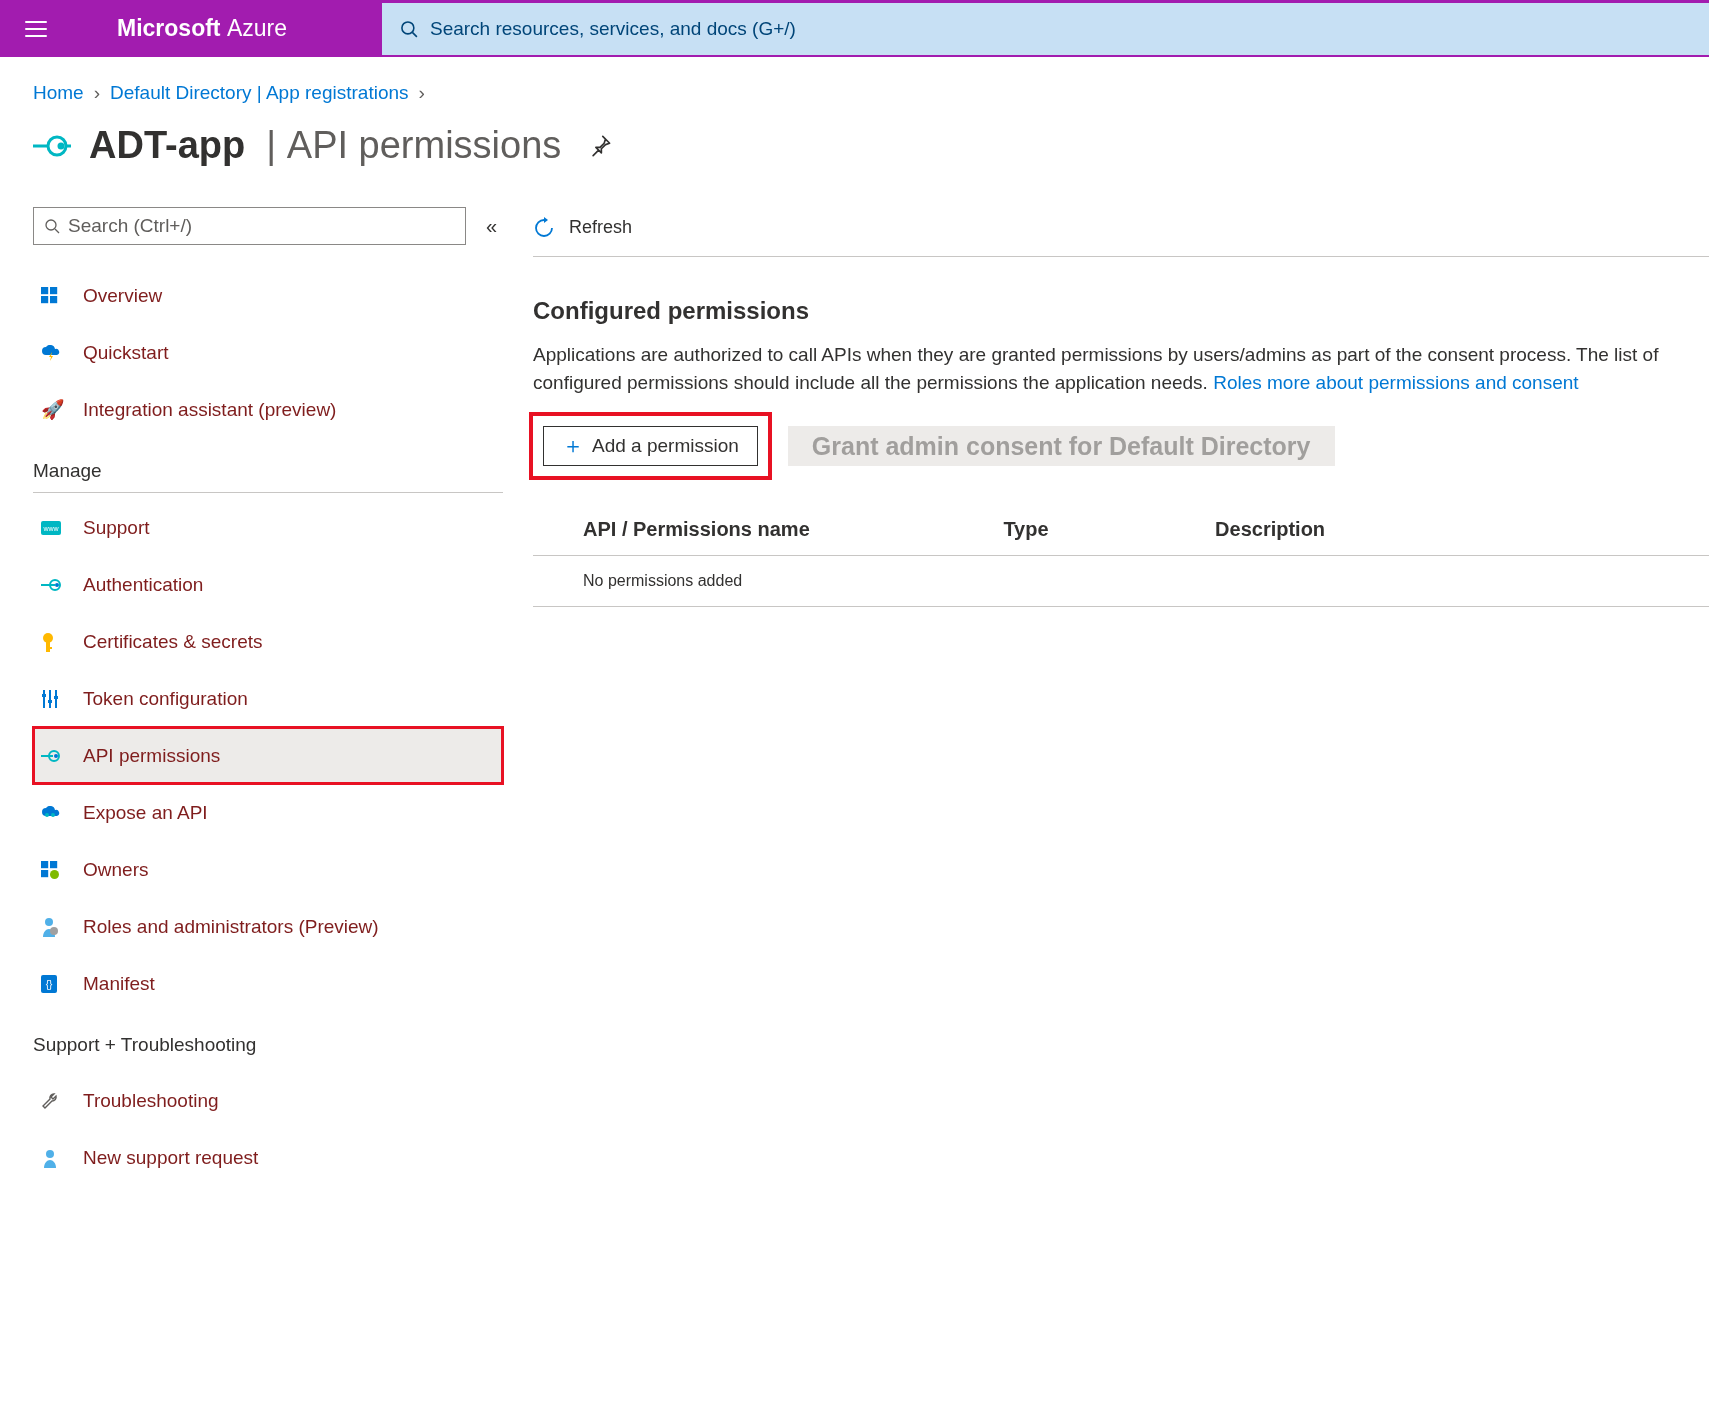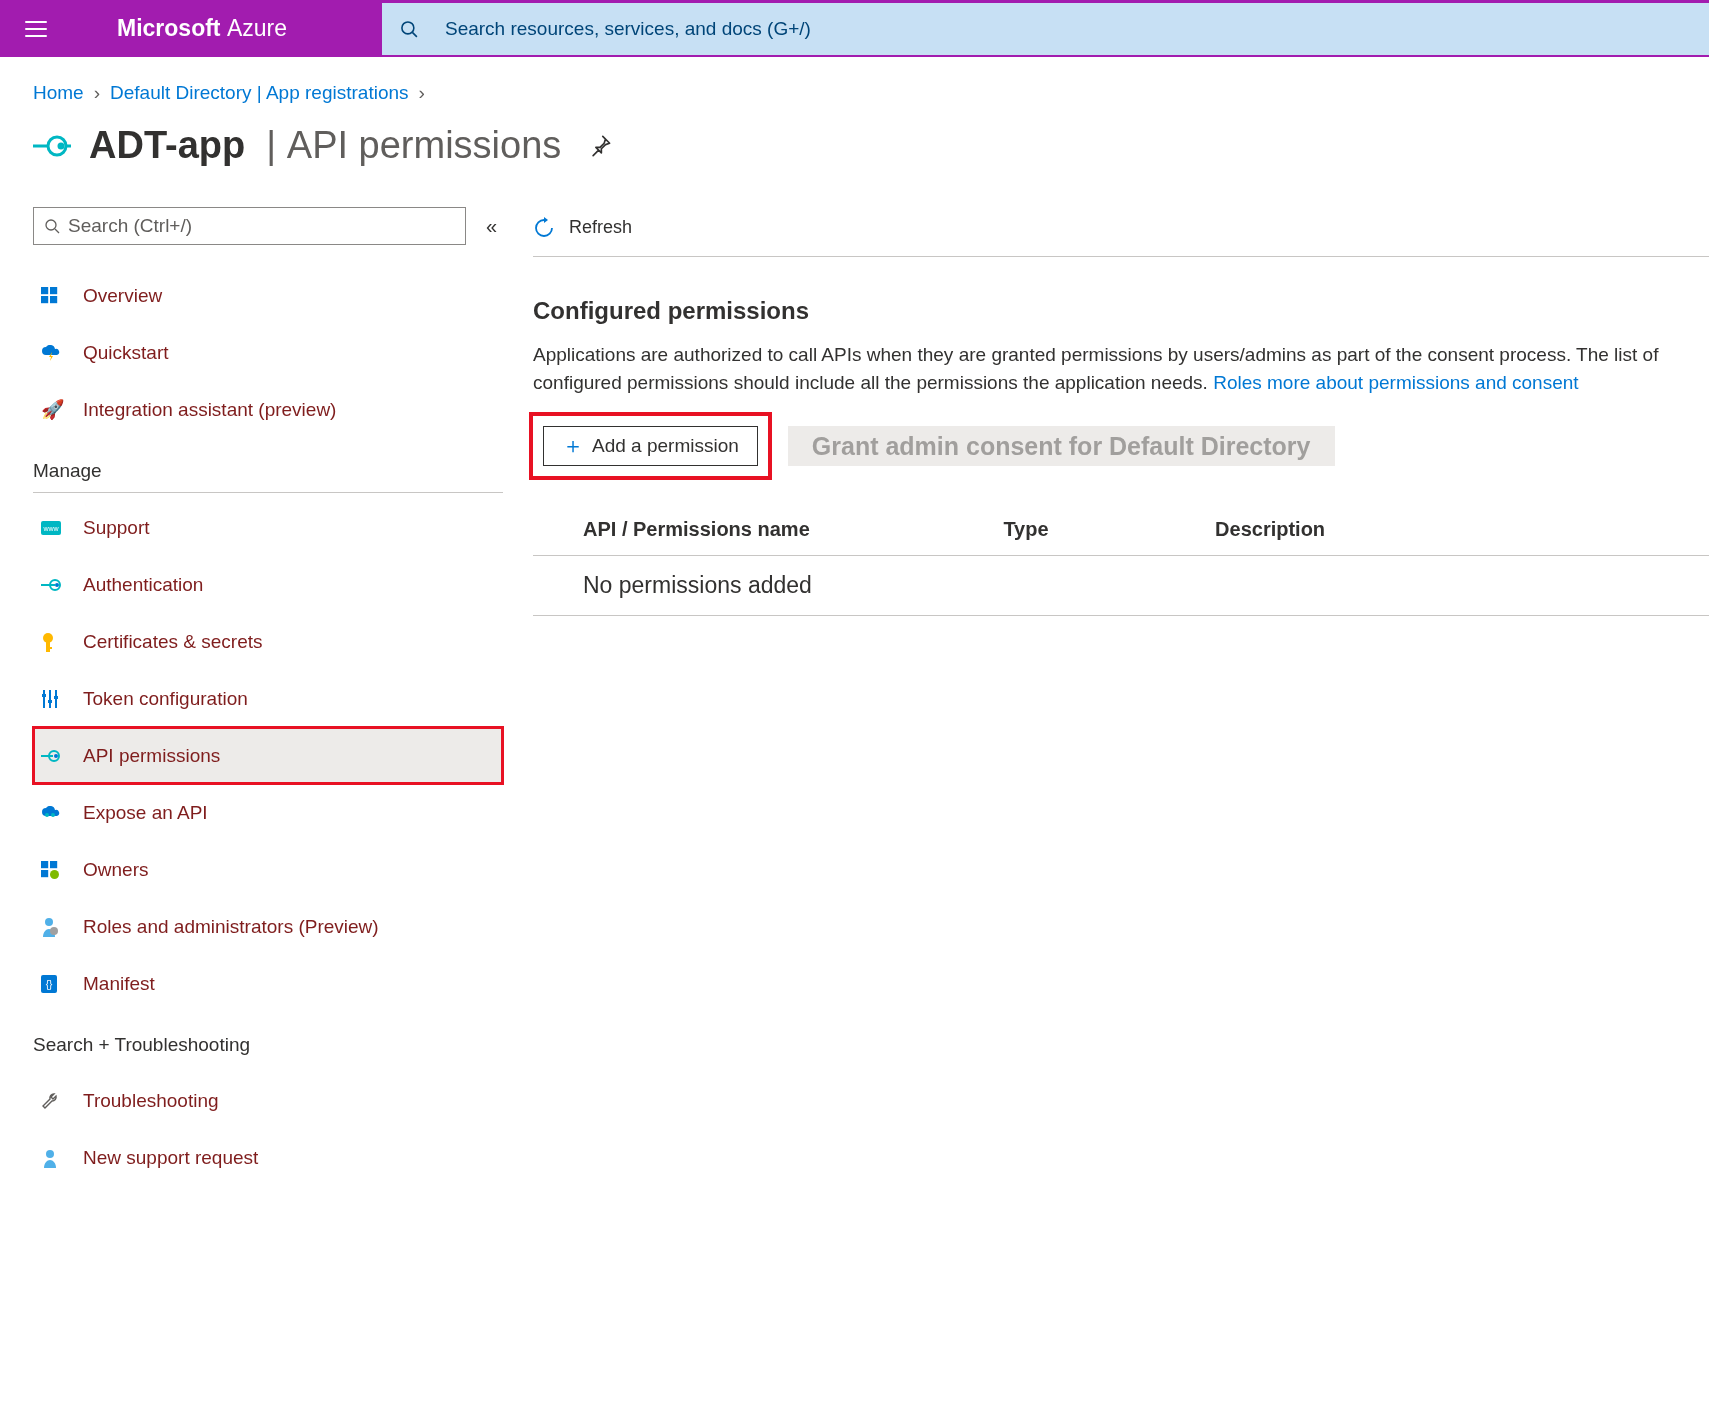--- a/index.html
+++ b/index.html
@@ -27,21 +27,21 @@
   .brand { color:#fff; font-size:23px; font-weight:600; margin-left:30px; }
   .brand .light { font-weight:400; }
   .searchbox {
     flex: 1;
     margin-left: 55px;
     margin-right: 0;
     height: 52px;
     background: #c7e0f4;
     display:flex; align-items:center;
     padding: 0 18px;
-    gap: 27px;
+    gap: 12px;
   }
   .searchbox input {
     flex:1; background:transparent; border:none; outline:none;
     font-size:19px; color:#004578;
   }
   .searchbox input::placeholder { color:#004578; }
   .search-ico { color:#004578; }
   .content-wrap { padding: 25px 0 0 33px; }
   .breadcrumb { font-size:19px; color:#0078d4; display:flex; align-items:center; gap:10px; padding-bottom:6px;}
   .breadcrumb a { color:#0078d4; text-decoration:none; cursor:pointer; }
@@ -100,21 +100,21 @@
     display:inline-flex; align-items:center; padding:0 24px; font-size:25px;
     font-weight:600;
   }
   table.perm-table { width:100%; margin-top:28px; border-collapse:collapse; }
   table.perm-table th {
     text-align:left; font-weight:600; font-size:20px; color:#323130;
     padding:14px 0; border-bottom:1px solid #c8c6c4;
   }
   table.perm-table th:first-child { padding-left:50px; }
   table.perm-table td.empty {
-    padding:16px 0 16px 50px; font-size:23px; color:#323130;
+    padding:16px 0 16px 50px; font-size:16px; color:#323130;
     border-bottom:1px solid #c8c6c4;
   }
   svg { display:block; }
 </style>
 </head>
 <body>
 
 <div class="topbar">
   <div class="hamburger">
     <span></span>
@@ -294,21 +294,21 @@
         <div class="nav-item">
           <span class="ico">
             <svg width="16" height="18">
                 <rect width="16" height="18" rx="2" fill="#0078d4"></rect>
                 <text x="8" y="13" font-size="10" fill="white" text-anchor="middle">{}</text>
               </svg>
           </span>
           <span>Manifest</span>
         </div>
 
-        <div class="nav-section-label" style="border-bottom:none;">Search + Troubleshooting</div>
+        <div class="nav-section-label" style="border-bottom:none;">Support + Troubleshooting</div>
 
         <div class="nav-item">
           <span class="ico">
             <svg width="18" height="18" viewBox="0 0 18 18">
                 <path d="M13 2a4 4 0 00-4 5L2 14l2 2 7-7a4 4 0 004-5l-3 3-2-2z" fill="none" stroke="#605e5c" stroke-width="1.4"></path>
               </svg>
           </span>
           <span>Troubleshooting</span>
         </div>
         <div class="nav-item">

